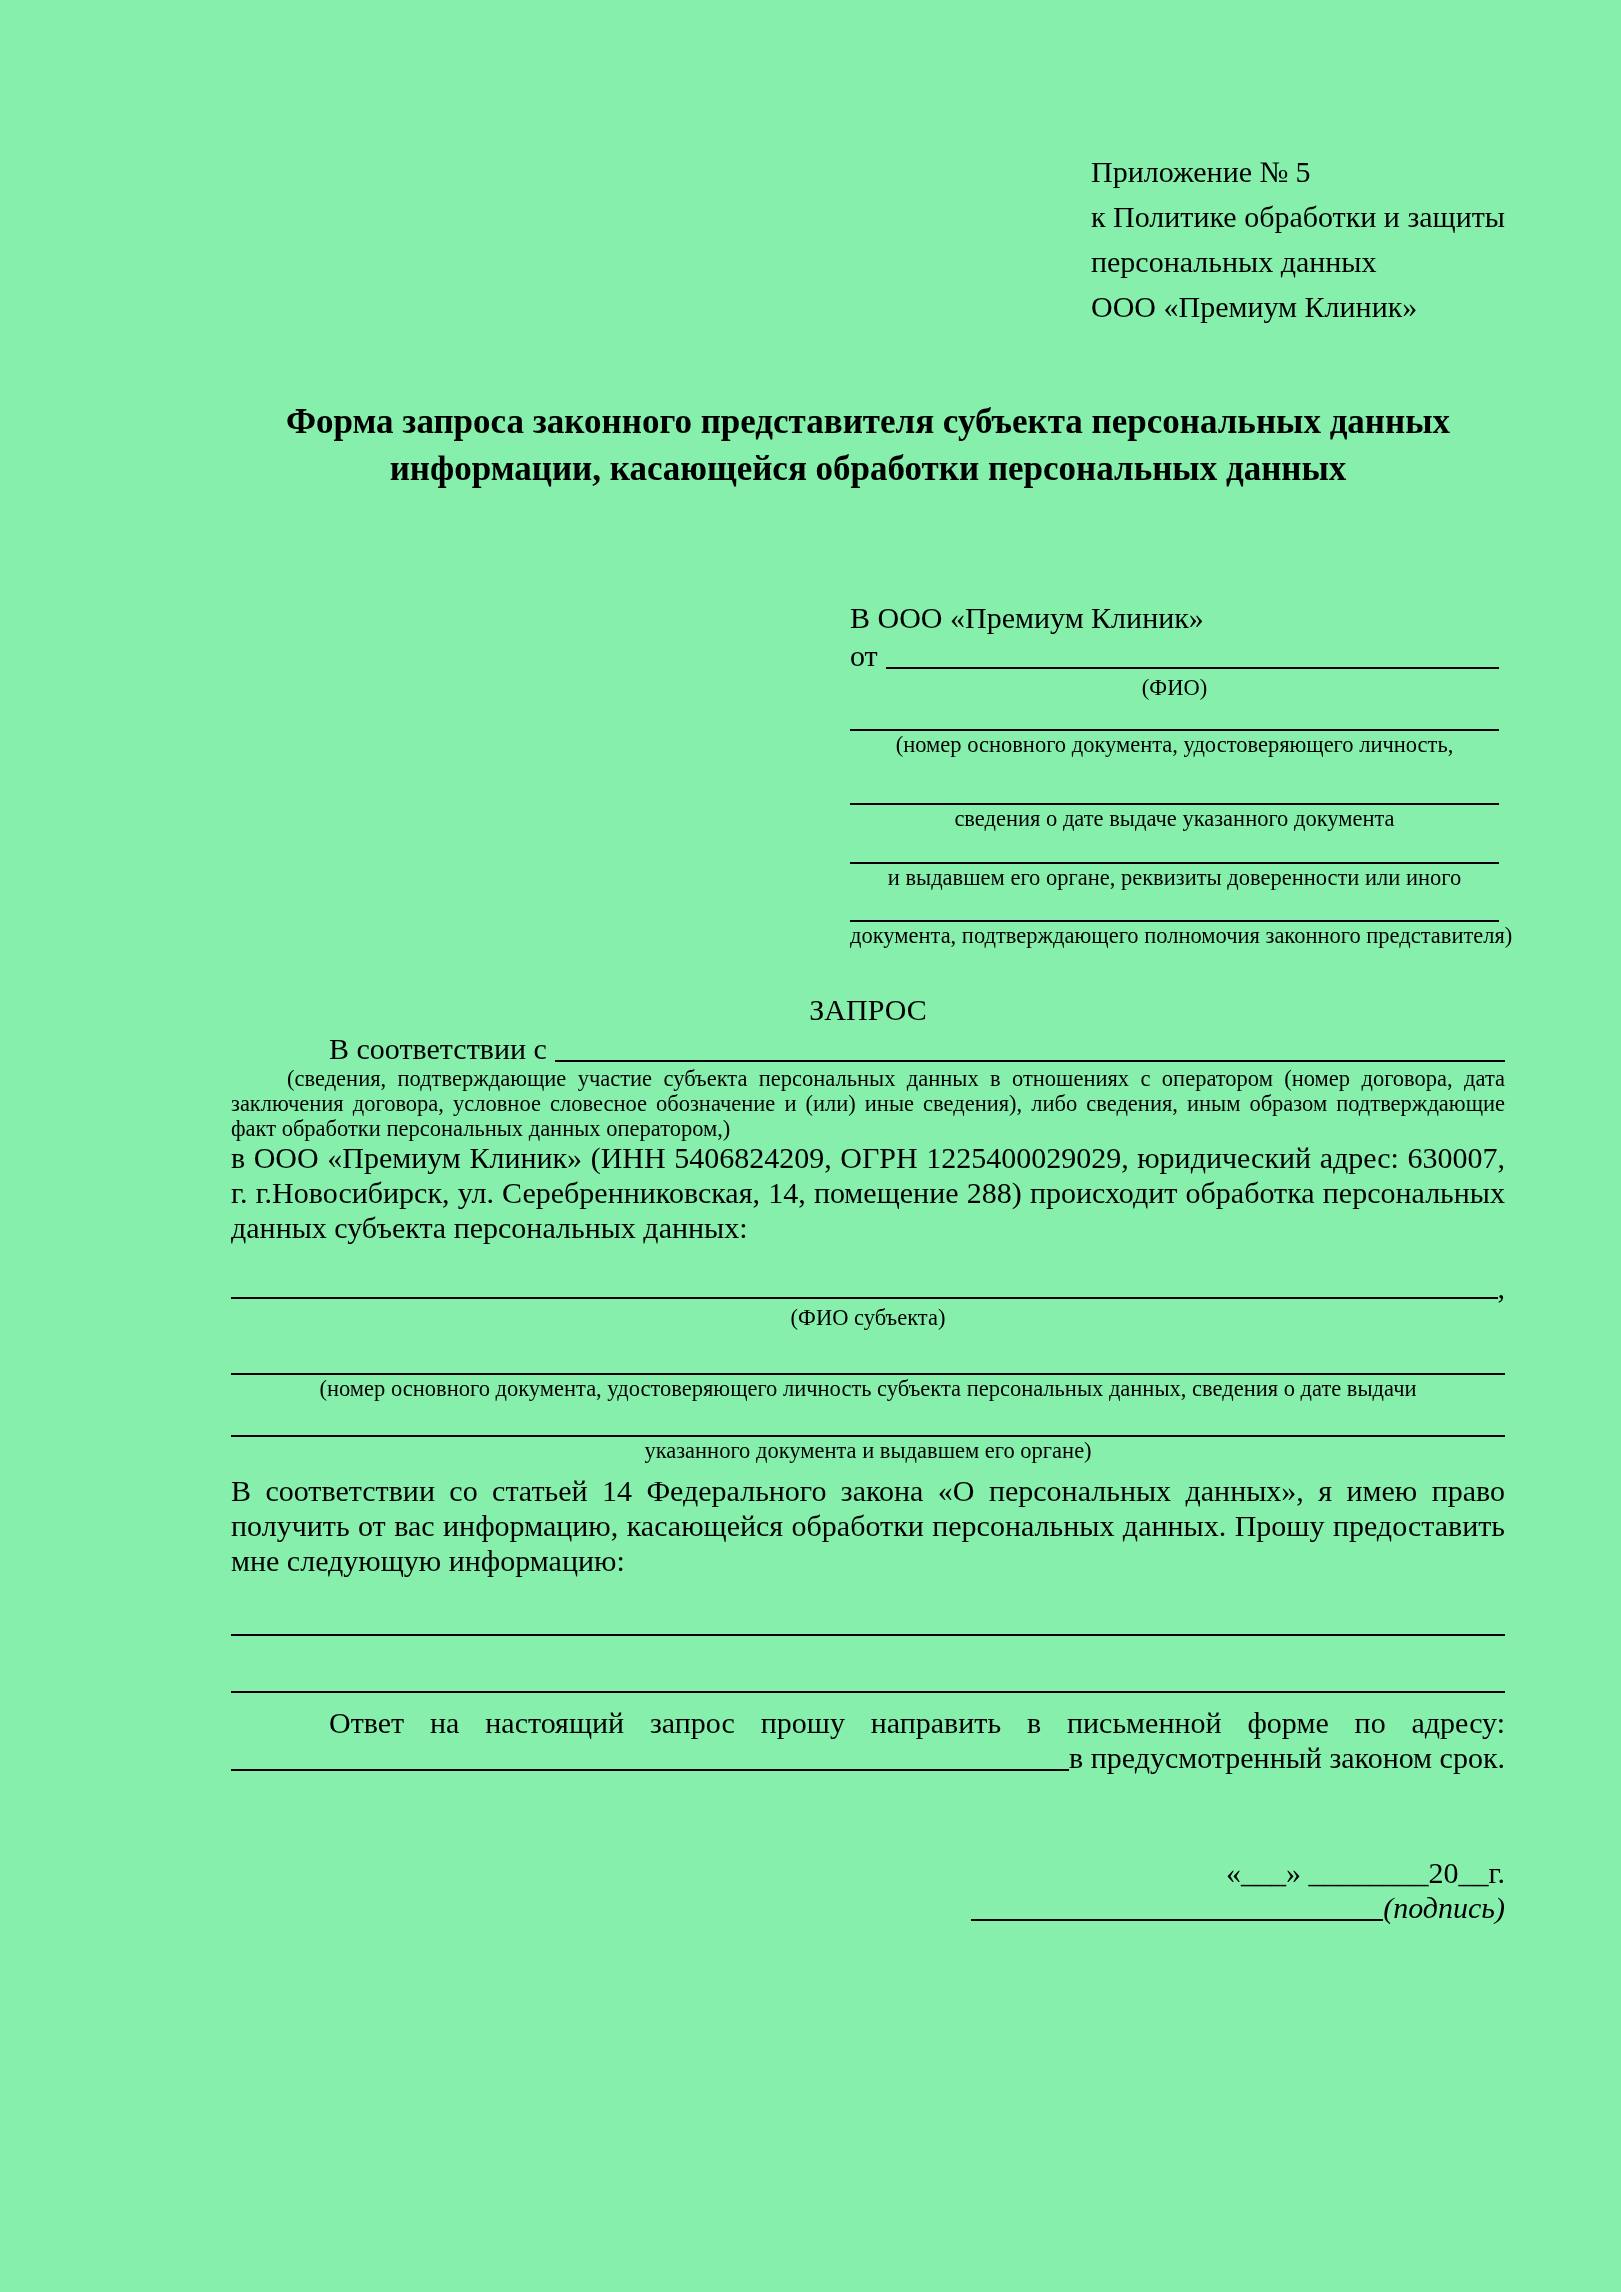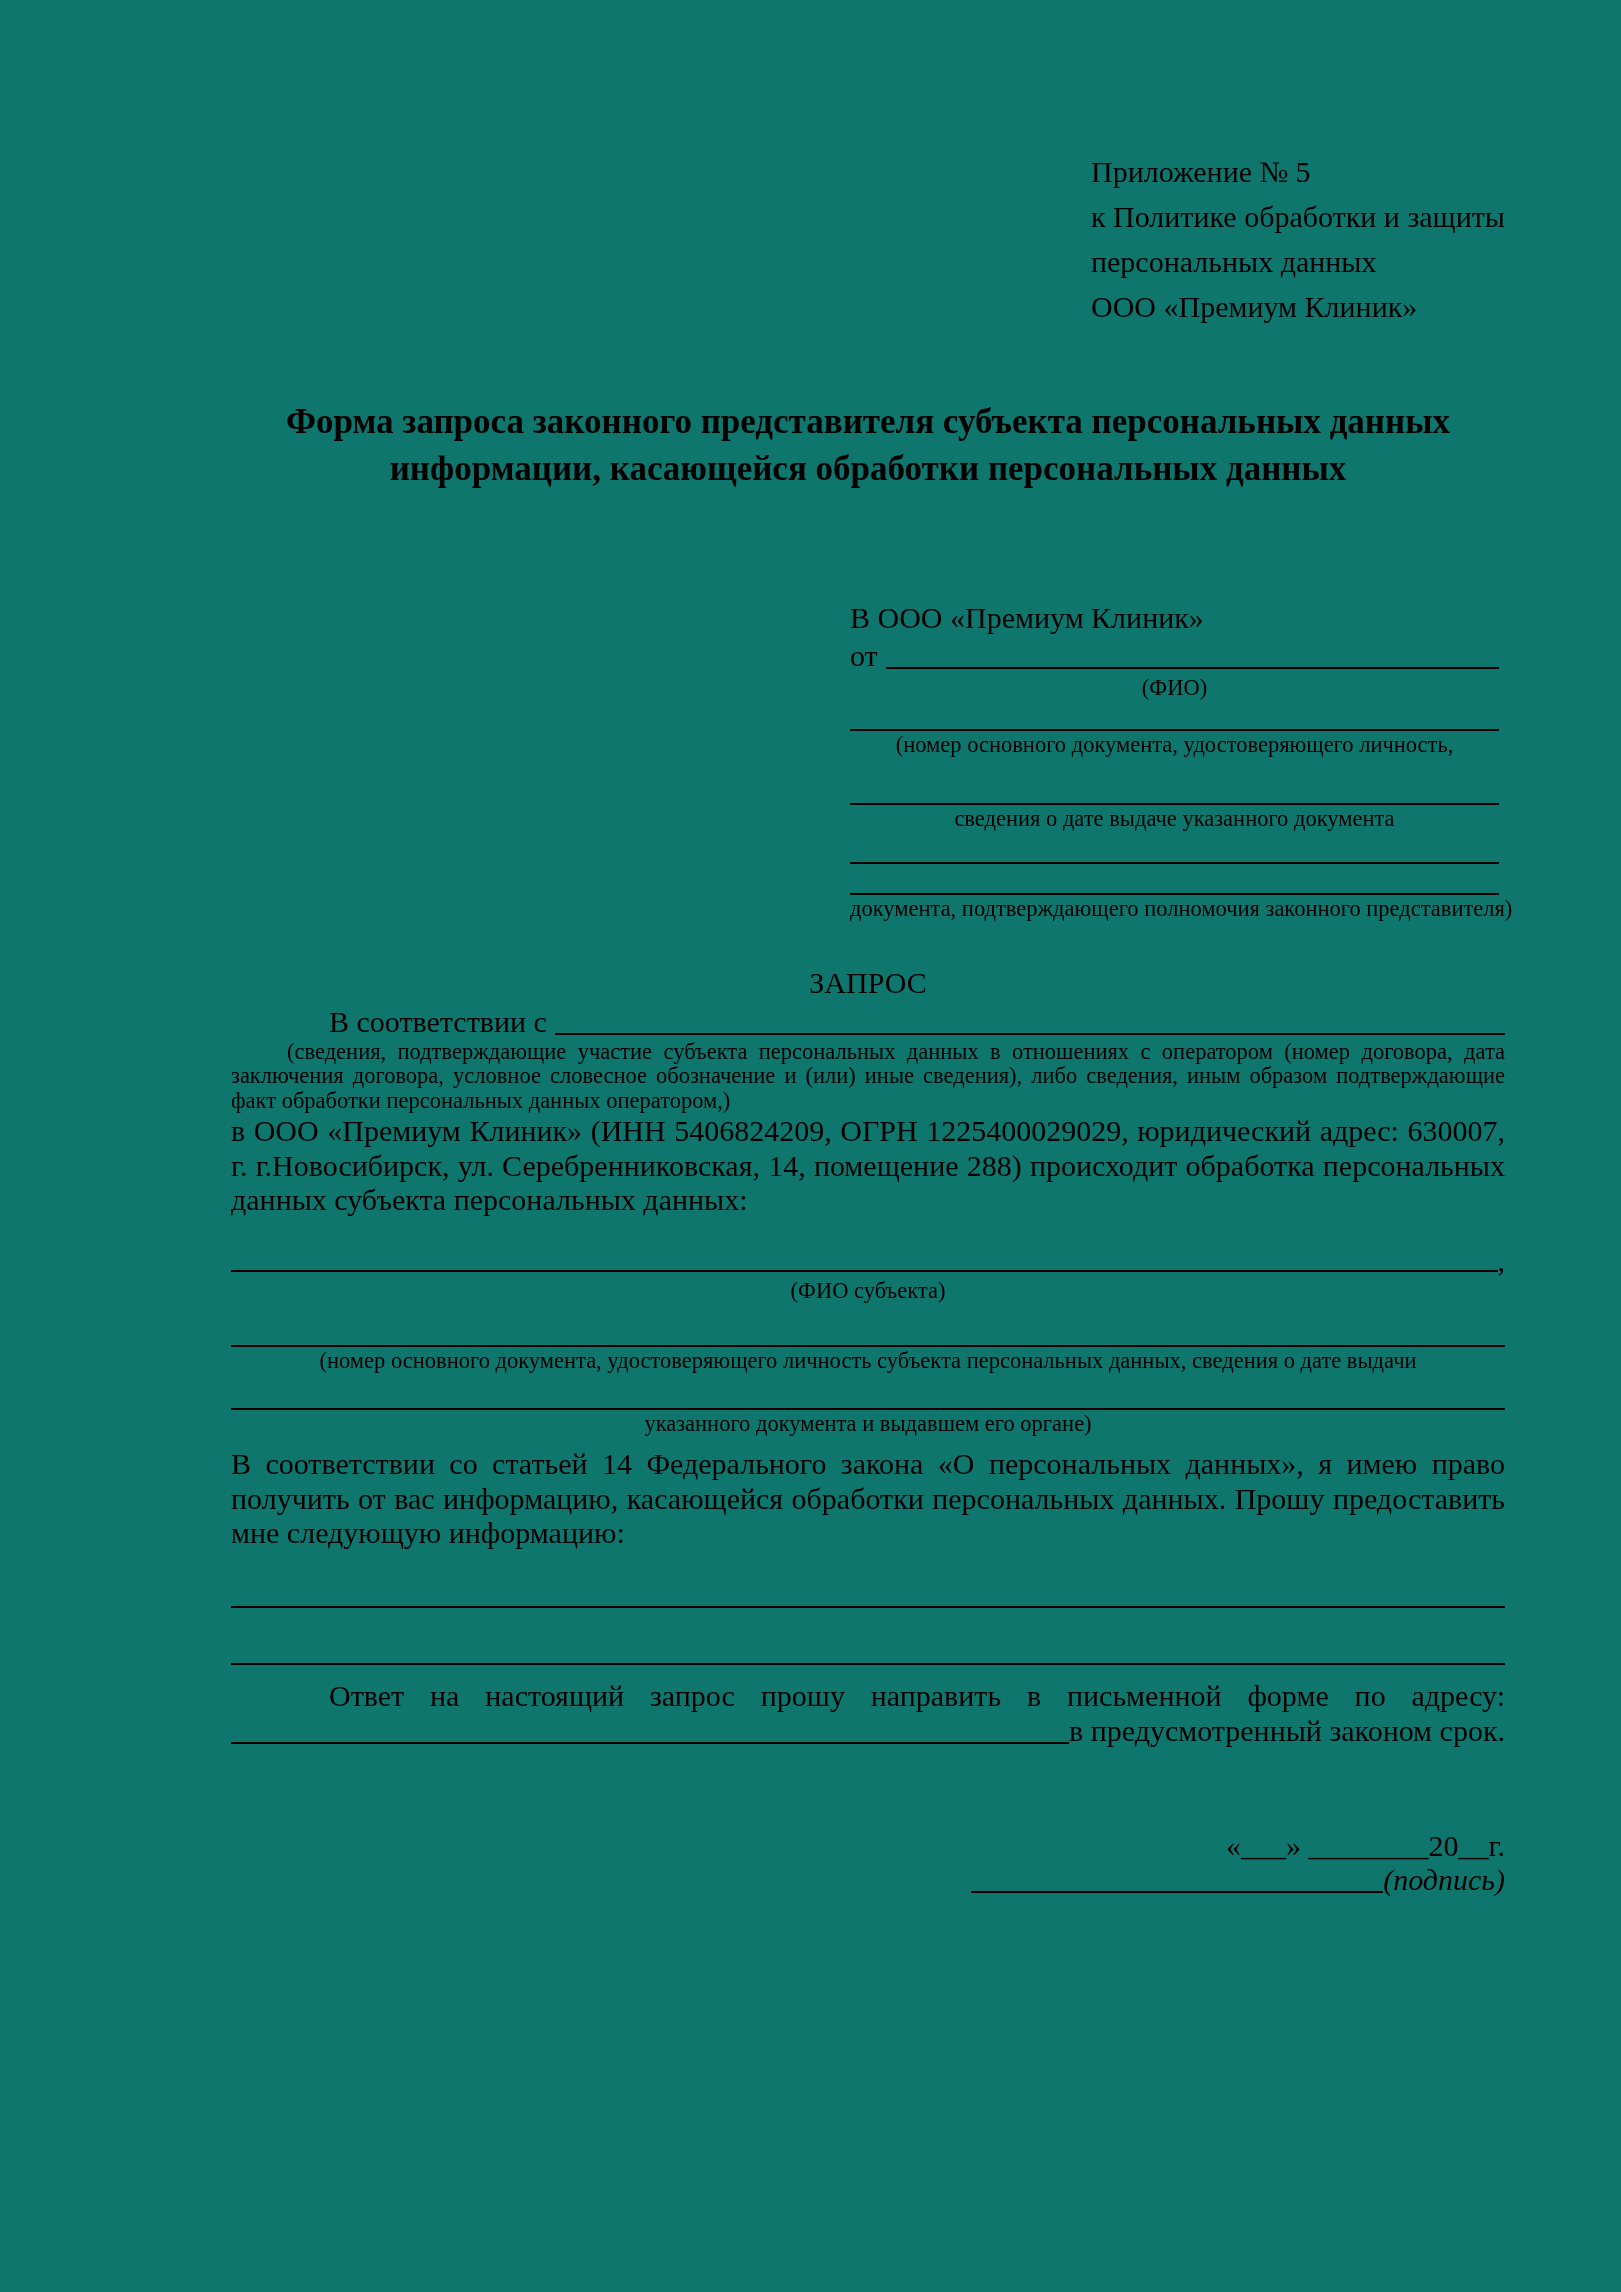--- a/index.html
+++ b/index.html
@@ -1,20 +1,20 @@
 <!DOCTYPE html>
 <html><head>
 <meta charset="utf-8">
 <style>
   html,body { margin:0; padding:0; background:#ffffff; }
   .page {
     position: relative;
     width: 1621px;
     height: 2293px;
-    background: #0f766e;
+    background: #86efac;
     color: #000000;
     font-family: "Liberation Serif", "DejaVu Serif", serif;
     font-size: 30px;
     line-height: 1.16;
     box-sizing: border-box;
     padding: 149px 116px 0 231px;
   }
   .appendix {
     margin-left: auto;
     width: max-content;
@@ -95,20 +95,21 @@
     </div>
     <div class="cap cap-nowrap">(ФИО)</div>
 
     <div class="uline" style="margin-top:27.4px;"></div>
     <div class="cap cap-nowrap">(номер основного документа, удостоверяющего личность,</div>
 
     <div class="uline" style="margin-top:45px;"></div>
     <div class="cap cap-nowrap">сведения о дате выдаче указанного документа</div>
 
     <div class="uline" style="margin-top:29px;"></div>
+    <div class="cap cap-nowrap">и выдавшем его органе, реквизиты доверенности или иного</div>
 
     <div class="uline" style="margin-top:29px;"></div>
     <div class="cap cap-nowrap">документа, подтверждающего полномочия законного представителя)</div>
   </div>
 
   <div class="request-head">ЗАПРОС</div>
 
   <div class="row intro-row">
     <span class="label">В соответствии с</span>
     <span class="fill-line"></span>

